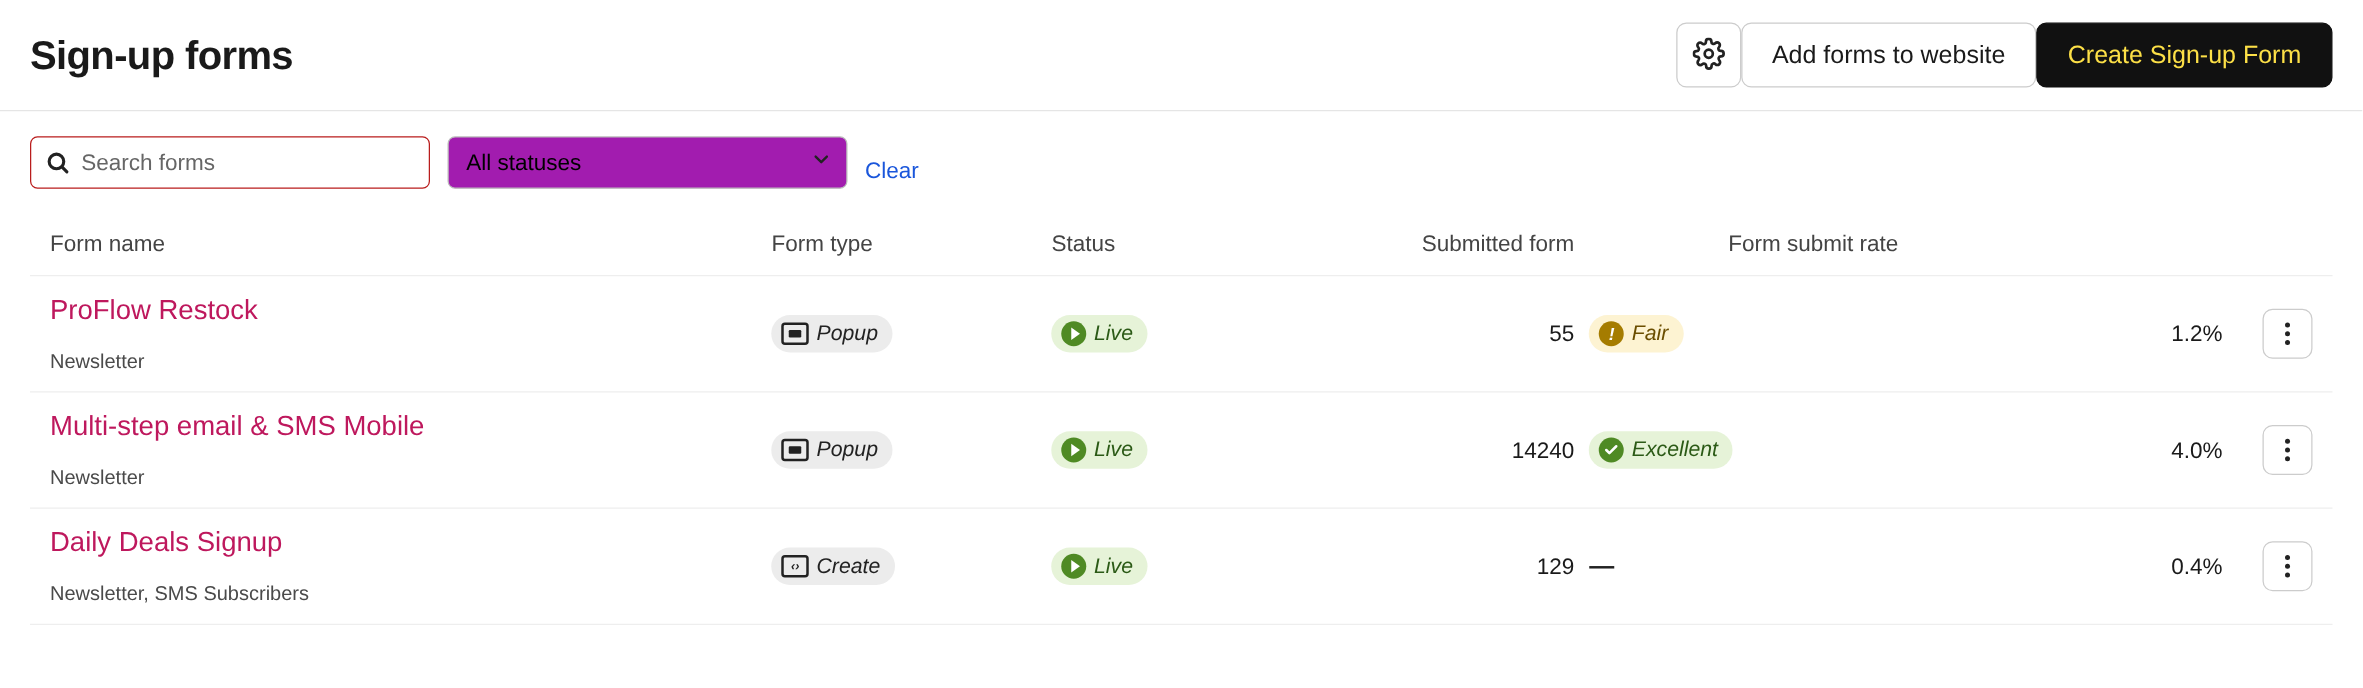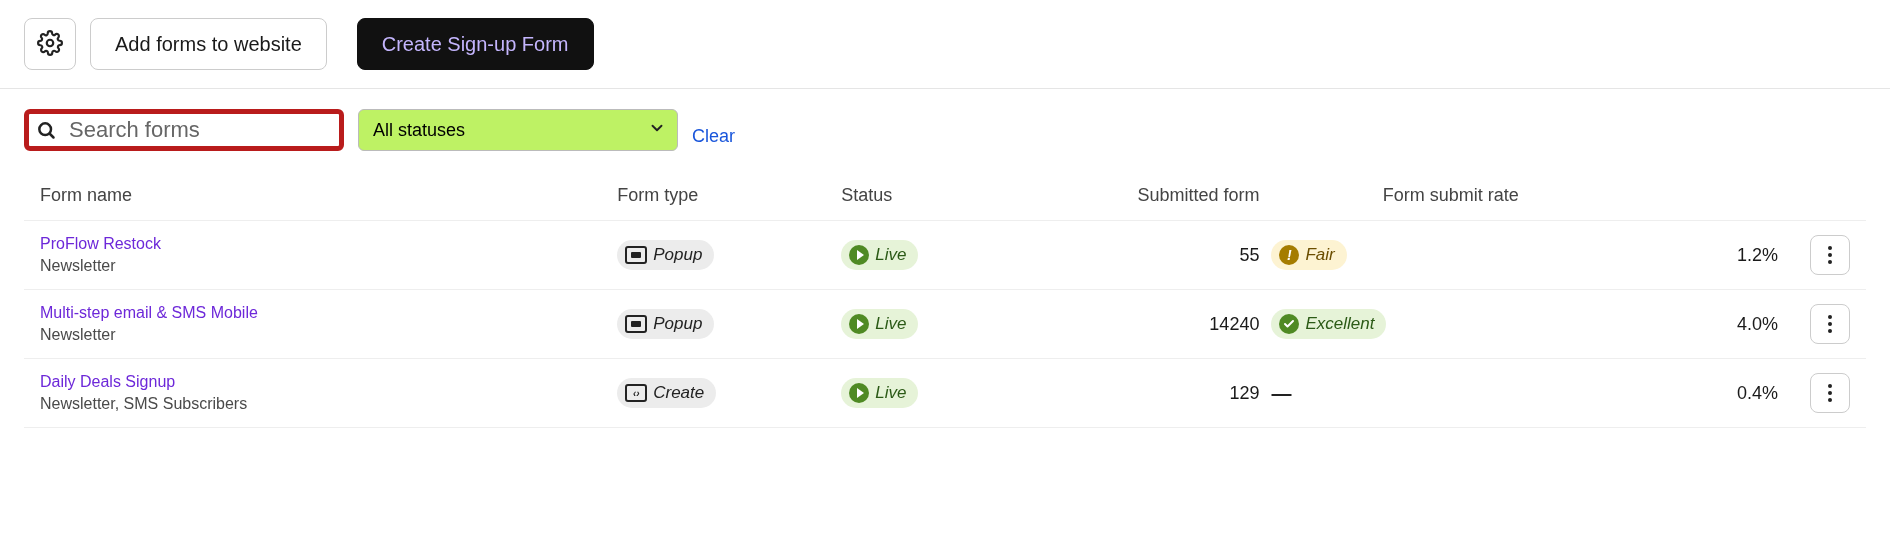--- a/index.html
+++ b/index.html
@@ -17,21 +17,20 @@
     border-bottom: 1px solid #e5e5e5;
   }
   .page-title {
     font-size: 32px;
     font-weight: 600;
     letter-spacing: -0.5px;
   }
   .header-actions {
     display: flex;
     align-items: flex-end;
-    gap: 14px;
   }
   .icon-btn {
     width: 52px;
     height: 52px;
     border: 1px solid #ccc;
     border-radius: 8px;
     background: #fff;
     display: flex;
     align-items: center;
     justify-content: center;
@@ -49,22 +48,21 @@
     justify-content: center;
   }
   .btn-outline {
     background: #fff;
     border: 1px solid #ccc;
     color: #1a1a1a;
   }
   .btn-primary {
     background: #111;
     border: 1px solid #111;
-    color: #c4b5fd;
-    margin-left: 16px;
+    color: #fde047;
   }
   .filter-bar {
     display: flex;
     align-items: center;
     gap: 14px;
     padding: 20px 24px 10px 24px;
   }
   .search-wrap {
     position: relative;
     width: 320px;
@@ -72,37 +70,37 @@
   .search-wrap .search-icon {
     position: absolute;
     left: 12px;
     top: 50%;
     transform: translateY(-50%);
     display:flex;
   }
   .search-input {
     width: 100%;
     height: 42px;
-    border: 5px solid #b91c1c;
+    border: 1px solid #b91c1c;
     border-radius: 6px;
     padding: 0 12px 0 40px;
-    font-size: 22px;
+    font-size: 18px;
     color: #333;
   }
   .search-input::placeholder { color: #666; }
   .select-wrap {
     position: relative;
     width: 320px;
   }
   .select-btn {
     width: 100%;
     height: 42px;
     border: 1px solid #bbb;
     border-radius: 6px;
-    background: #bef264;
+    background: #a21caf;
     padding: 0 40px 0 14px;
     font-size: 18px;
     text-align: left;
     cursor: pointer;
     display:flex;
     align-items:center;
   }
   .select-wrap .chev {
     position: absolute;
     right: 12px;
@@ -131,29 +129,29 @@
     padding: 14px 16px;
     color: #444;
     font-size: 18px;
     border-bottom: 1px solid #eee;
   }
   .trow {
     padding: 14px 16px;
     border-bottom: 1px solid #eee;
   }
   .col-name .form-link {
-    color: #6d28d9;
-    font-size: 16px;
+    color: #be185d;
+    font-size: 22px;
     text-decoration: none;
     cursor:pointer;
   }
   .col-name .form-sub {
     color: #4a4a4a;
     font-size: 16px;
-    margin-top: 4px;
+    margin-top: 20px;
   }
   .chip {
     display: inline-flex;
     align-items: center;
     gap: 6px;
     padding: 5px 12px 5px 8px;
     border-radius: 999px;
     font-size: 17px;
     font-weight: 500;
     font-style: italic;
@@ -211,20 +209,21 @@
   }
   .dots::before,.dots::after{
     content:"";position:absolute;left:0;width:4px;height:4px;border-radius:50%;background:#222;
   }
   .dots::before{top:-7px;} .dots::after{top:7px;}
 </style>
 </head>
 <body>
 
 <div class="page-header">
+  <h1 class="page-title">Sign-up forms</h1>
   <div class="header-actions">
     <button class="icon-btn">
       <span>
         <svg width="26" height="26" viewBox="0 0 24 24" fill="none" stroke="#222" stroke-width="2" stroke-linecap="round" stroke-linejoin="round">
           <circle cx="12" cy="12" r="3"></circle>
           <path d="M19.4 15a1.65 1.65 0 0 0 .33 1.82l.06.06a2 2 0 1 1-2.83 2.83l-.06-.06a1.65 1.65 0 0 0-1.82-.33 1.65 1.65 0 0 0-1 1.51V21a2 2 0 0 1-4 0v-.09a1.65 1.65 0 0 0-1-1.51 1.65 1.65 0 0 0-1.82.33l-.06.06a2 2 0 1 1-2.83-2.83l.06-.06a1.65 1.65 0 0 0 .33-1.82 1.65 1.65 0 0 0-1.51-1H3a2 2 0 0 1 0-4h.09a1.65 1.65 0 0 0 1.51-1 1.65 1.65 0 0 0-.33-1.82l-.06-.06a2 2 0 1 1 2.83-2.83l.06.06a1.65 1.65 0 0 0 1.82.33h0a1.65 1.65 0 0 0 1-1.51V3a2 2 0 0 1 4 0v.09a1.65 1.65 0 0 0 1 1.51h0a1.65 1.65 0 0 0 1.82-.33l.06-.06a2 2 0 1 1 2.83 2.83l-.06.06a1.65 1.65 0 0 0-.33 1.82v0a1.65 1.65 0 0 0 1.51 1H21a2 2 0 0 1 0 4h-.09a1.65 1.65 0 0 0-1.51 1z"></path>
         </svg>
       </span>
     </button>
     <button class="btn btn-outline">Add forms to website</button>

